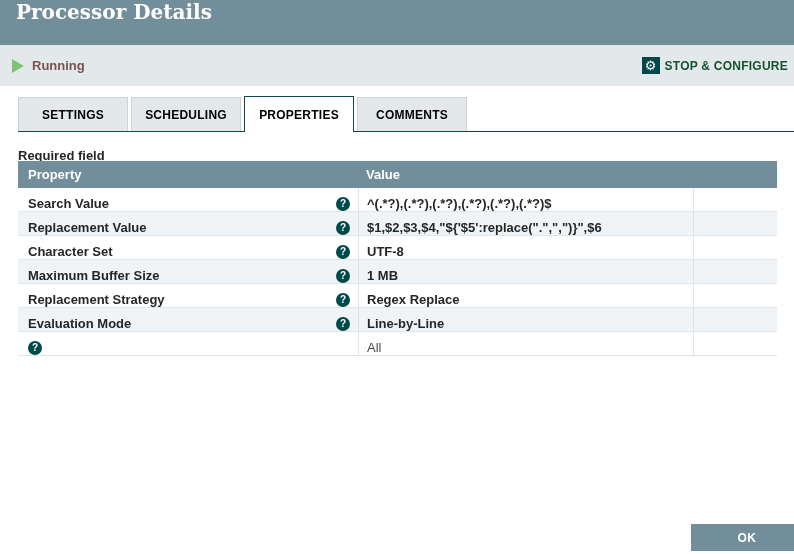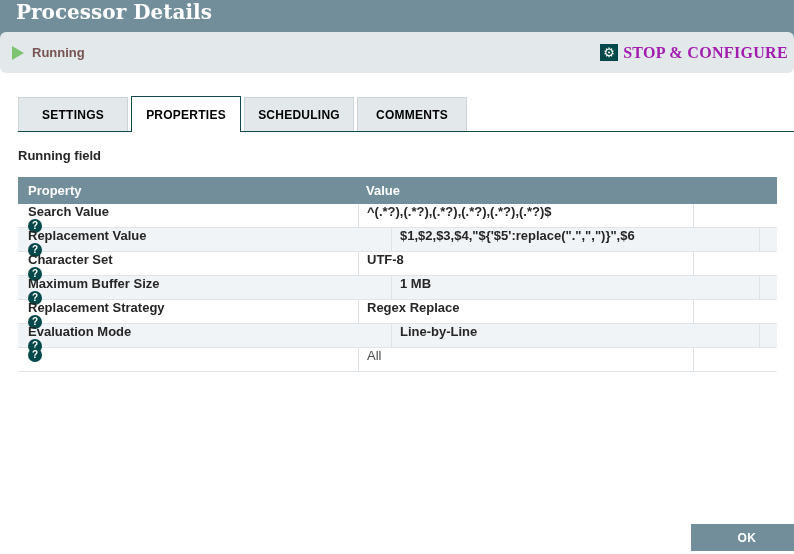--- a/index.html
+++ b/index.html
@@ -18,46 +18,45 @@
     display: flex; align-items: flex-start;
     padding-left: 16px;
   }
   .titlebar .title {
     font-family: "DejaVu Serif", serif;
     font-weight: bold; font-size: 20px; color: #ffffff;
   }
 
   
   .statusbar {
-    position: absolute; top: 32px; left: 0; width: 794px; height: 41px;
+    position: absolute; top: 45px; left: 0; width: 794px; height: 41px;
     background: #e3e8eb;
     display: flex; align-items: center;
     padding: 0 6px 0 12px;
-    border-radius: 6px;
   }
   .play-icon {
     width: 0; height: 0; display: inline-block;
     border-left: 12px solid #7dc470;
     border-top: 7px solid transparent;
     border-bottom: 7px solid transparent;
     margin-right: 8px;
   }
   .running-label { font-size: 13px; font-weight: bold; color: #775351; }
   .statusbar .spacer { flex: 1; }
   .stop-configure {
     display: flex; align-items: center; gap: 5px;
     cursor: pointer;
   }
   .gear-box {
     width: 18px; height: 17px; background: #004849;
     color: #ffffff; font-size: 13px; line-height: 17px;
     text-align: center; display: inline-block;
   }
   .stop-configure .label {
-    font-size: 16px; font-weight: bold; color: #a21caf; letter-spacing: 0.02em; font-family: Liberation Serif, serif;
+    font-size: 12px; font-weight: bold; color: #14532d; letter-spacing: 0.02em;
   }
 
   
   .tabs {
     position: absolute; top: 97px; left: 18px; right: 0; height: 35px;
     display: flex; align-items: flex-end;
     border-bottom: 1px solid #14464e;
   }
   .tab {
     width: 110px; height: 34px; margin-right: 3px;
@@ -74,38 +73,38 @@
   }
 
   
   .required-note {
     position: absolute; top: 148px; left: 18px;
     font-size: 13px; font-weight: bold; color: #262626;
   }
 
   
   .ptable {
-    position: absolute; top: 177px; left: 18px; width: 759px;
+    position: absolute; top: 161px; left: 18px; width: 759px;
     font-size: 13px;
   }
   .thead {
     display: flex; height: 27px; background: #728e9b;
     color: #ffffff; font-weight: bold; align-items: center;
   }
   .thead .hc-prop { width: 340px; padding-left: 10px; }
   .thead .hc-val  { width: 335px; padding-left: 8px; }
   .thead .hc-extra{ flex: 1; }
 
   .trow {
     display: flex; height: 24px; align-items: stretch;
     background: #ffffff;
     border-bottom: 1px solid #dfe5e8;
   }
-  .trow.alt { background: #f1f4f6; gap: 33px; }
-  .cell { display: flex; align-items: flex-start; flex-direction: column; }
+  .trow.alt { background: #f1f4f6; }
+  .cell { display: flex; align-items: flex-end; }
   .cell.prop { width: 340px; padding-left: 10px; padding-right: 8px; }
   .cell.val  { width: 335px; padding-left: 8px; border-left: 1px solid #dde3e7; overflow: hidden; white-space: nowrap; }
   .cell.extra{ flex: 1; border-left: 1px solid #dde3e7; }
   .plabel { color: #3c3c3c; flex: 1; }
   .trow.required .plabel, .trow.required .cell.val { font-weight: bold; color: #262626; }
   .trow:not(.required) .plabel, .trow:not(.required) .cell.val { font-weight: normal; color: #4a4a4a; }
   .help {
     width: 14px; height: 14px; border-radius: 50%;
     background: #004849; color: #ffffff;
     font-size: 10px; font-weight: bold; line-height: 14px;
@@ -133,26 +132,26 @@
   <span class="running-label">Running</span>
   <span class="spacer"></span>
   <span class="stop-configure">
     <span class="gear-box">⚙</span>
     <span class="label">STOP &amp; CONFIGURE</span>
   </span>
 </div>
 
 <div class="tabs">
     <div class="tab">SETTINGS</div>
+    <div class="tab">SCHEDULING</div>
     <div class="tab active">PROPERTIES</div>
-    <div class="tab">SCHEDULING</div>
     <div class="tab">COMMENTS</div>
   </div>
 
-<div class="required-note">Running field</div>
+<div class="required-note">Required field</div>
 
 <div class="ptable">
   <div class="thead">
     <div class="hc-prop">Property</div>
     <div class="hc-val">Value</div>
     <div class="hc-extra"></div>
   </div>
   <div>
       <div class="trow required">
         <div class="cell prop">

